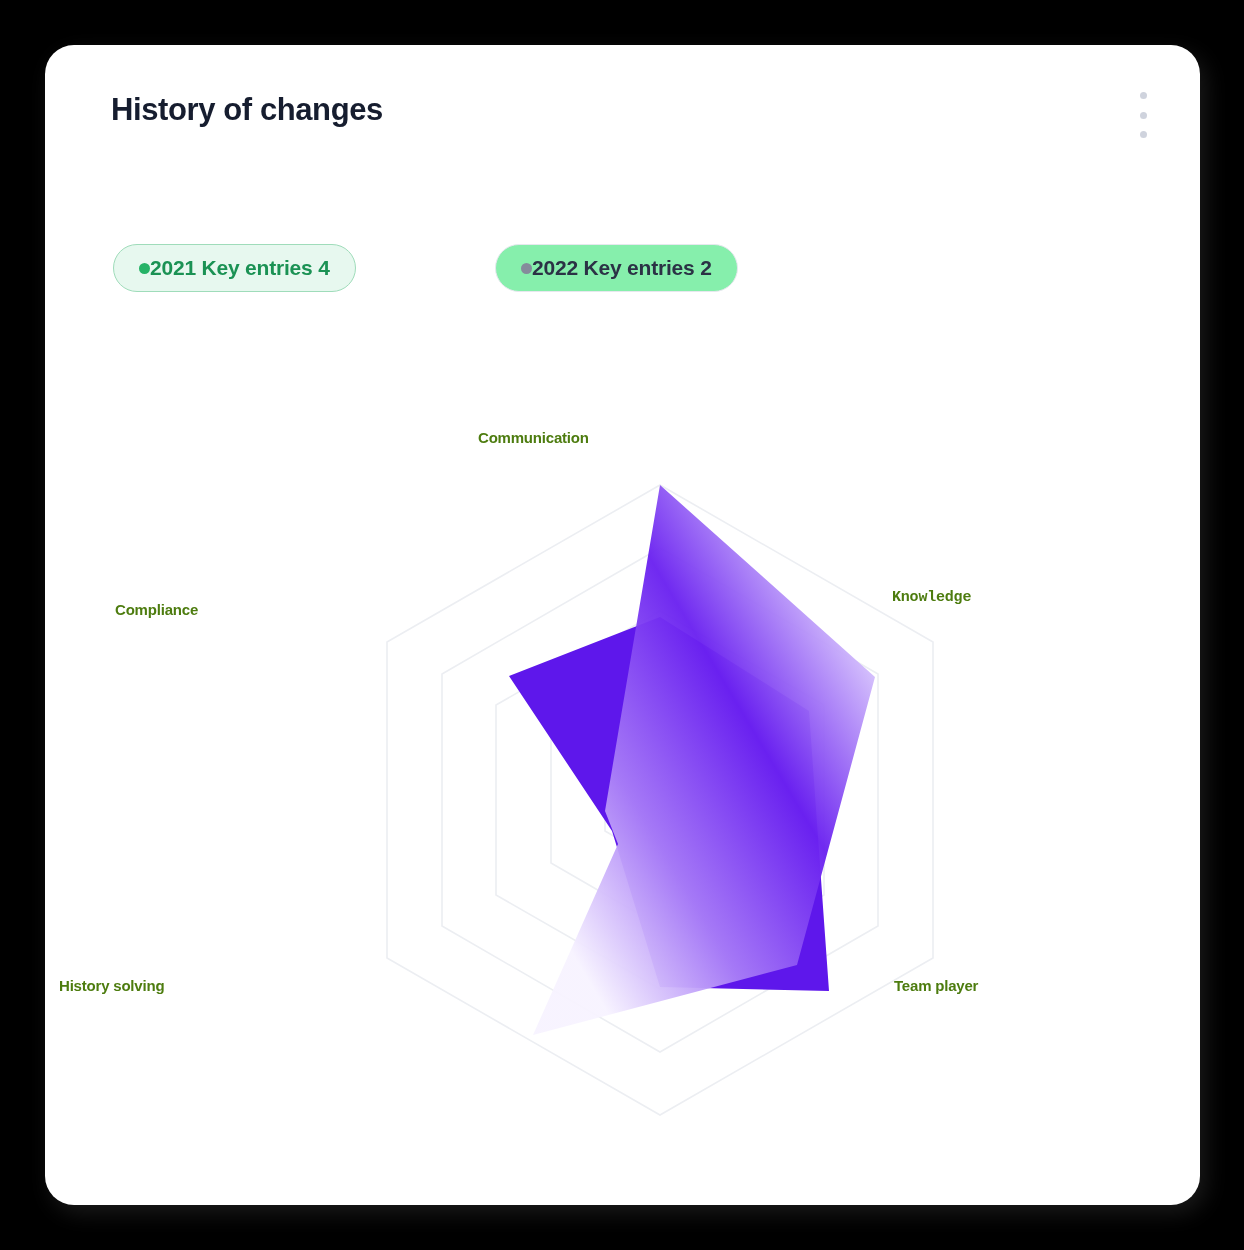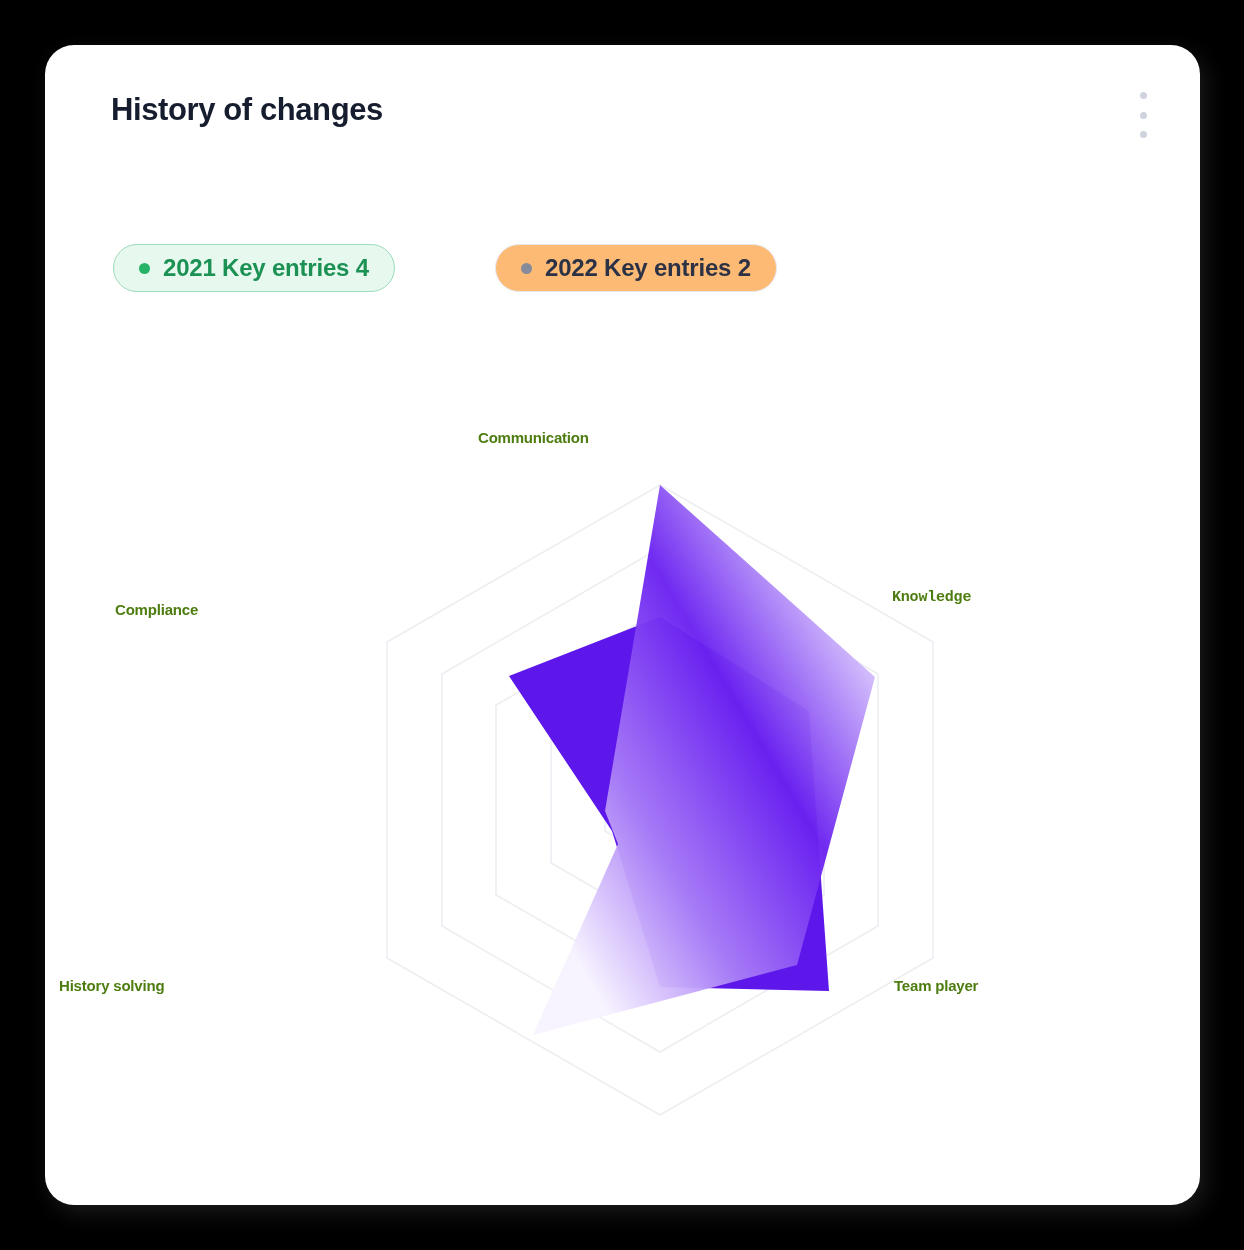--- a/index.html
+++ b/index.html
@@ -75,24 +75,23 @@
     top: 199px;
     width: 100%;
     height: 50px;
   }
 
   .chip {
     position: absolute;
     height: 48px;
     display: inline-flex;
     align-items: center;
-    gap: 13px;
     padding: 8px 25px;
     border-radius: 24px;
-    font-size: 24px;
+    font-size: 21px;
     font-weight: 600;
     letter-spacing: -0.2px;
     white-space: nowrap;
     cursor: pointer;
     border: 1.5px solid transparent;
   }
   .chip .chip-dot {
     width: 11px;
     height: 11px;
     border-radius: 50%;
@@ -102,21 +101,21 @@
   .chip-2021 {
     left: 68px;
     background: #e7f8ef;
     border-color: #9fdcba;
     color: #1b9254;
   }
   .chip-2021 .chip-dot { background: #26b367; }
 
   .chip-2022 {
     left: 450px;
-    background: #fdba74;
+    background: #86efac;
     border-color: #e6e8ee;
     color: #2b3245;
   }
   .chip-2022 .chip-dot { background: #858b9b; }
 
   .chip-2023 {
     left: 831px;
     background: #fbfbfc;
     border-color: #e9ebf0;
     color: #2b3245;

